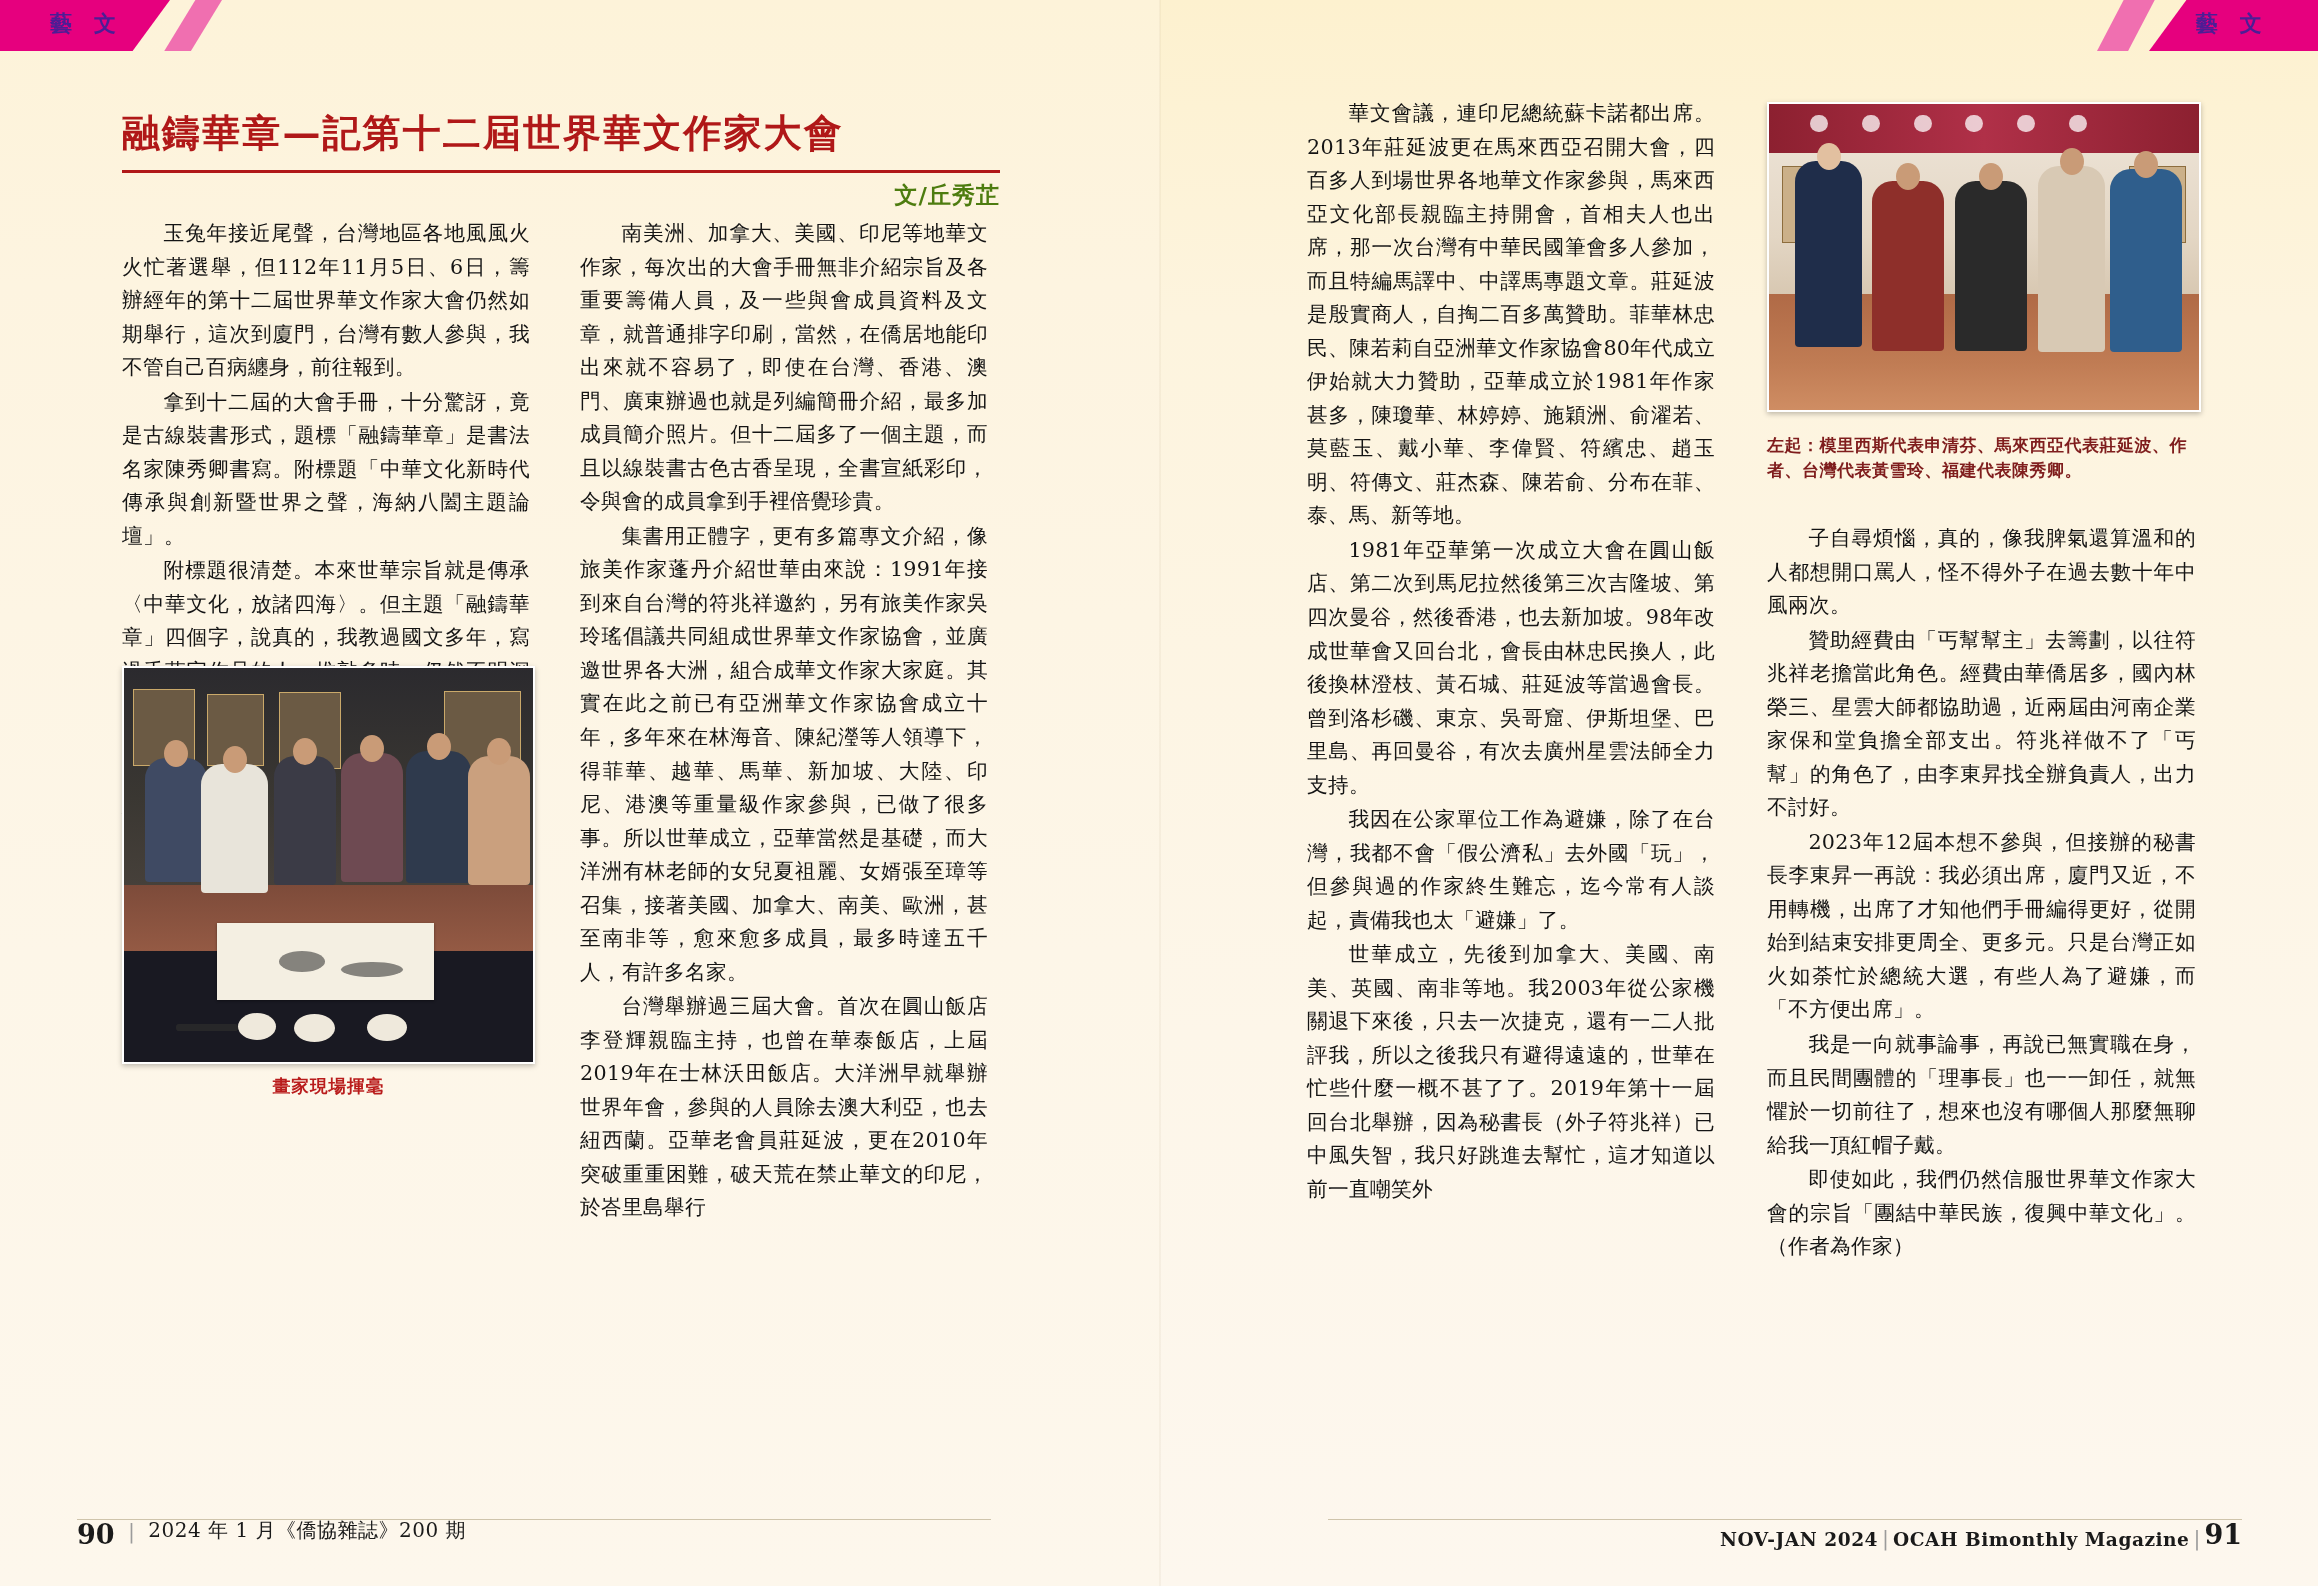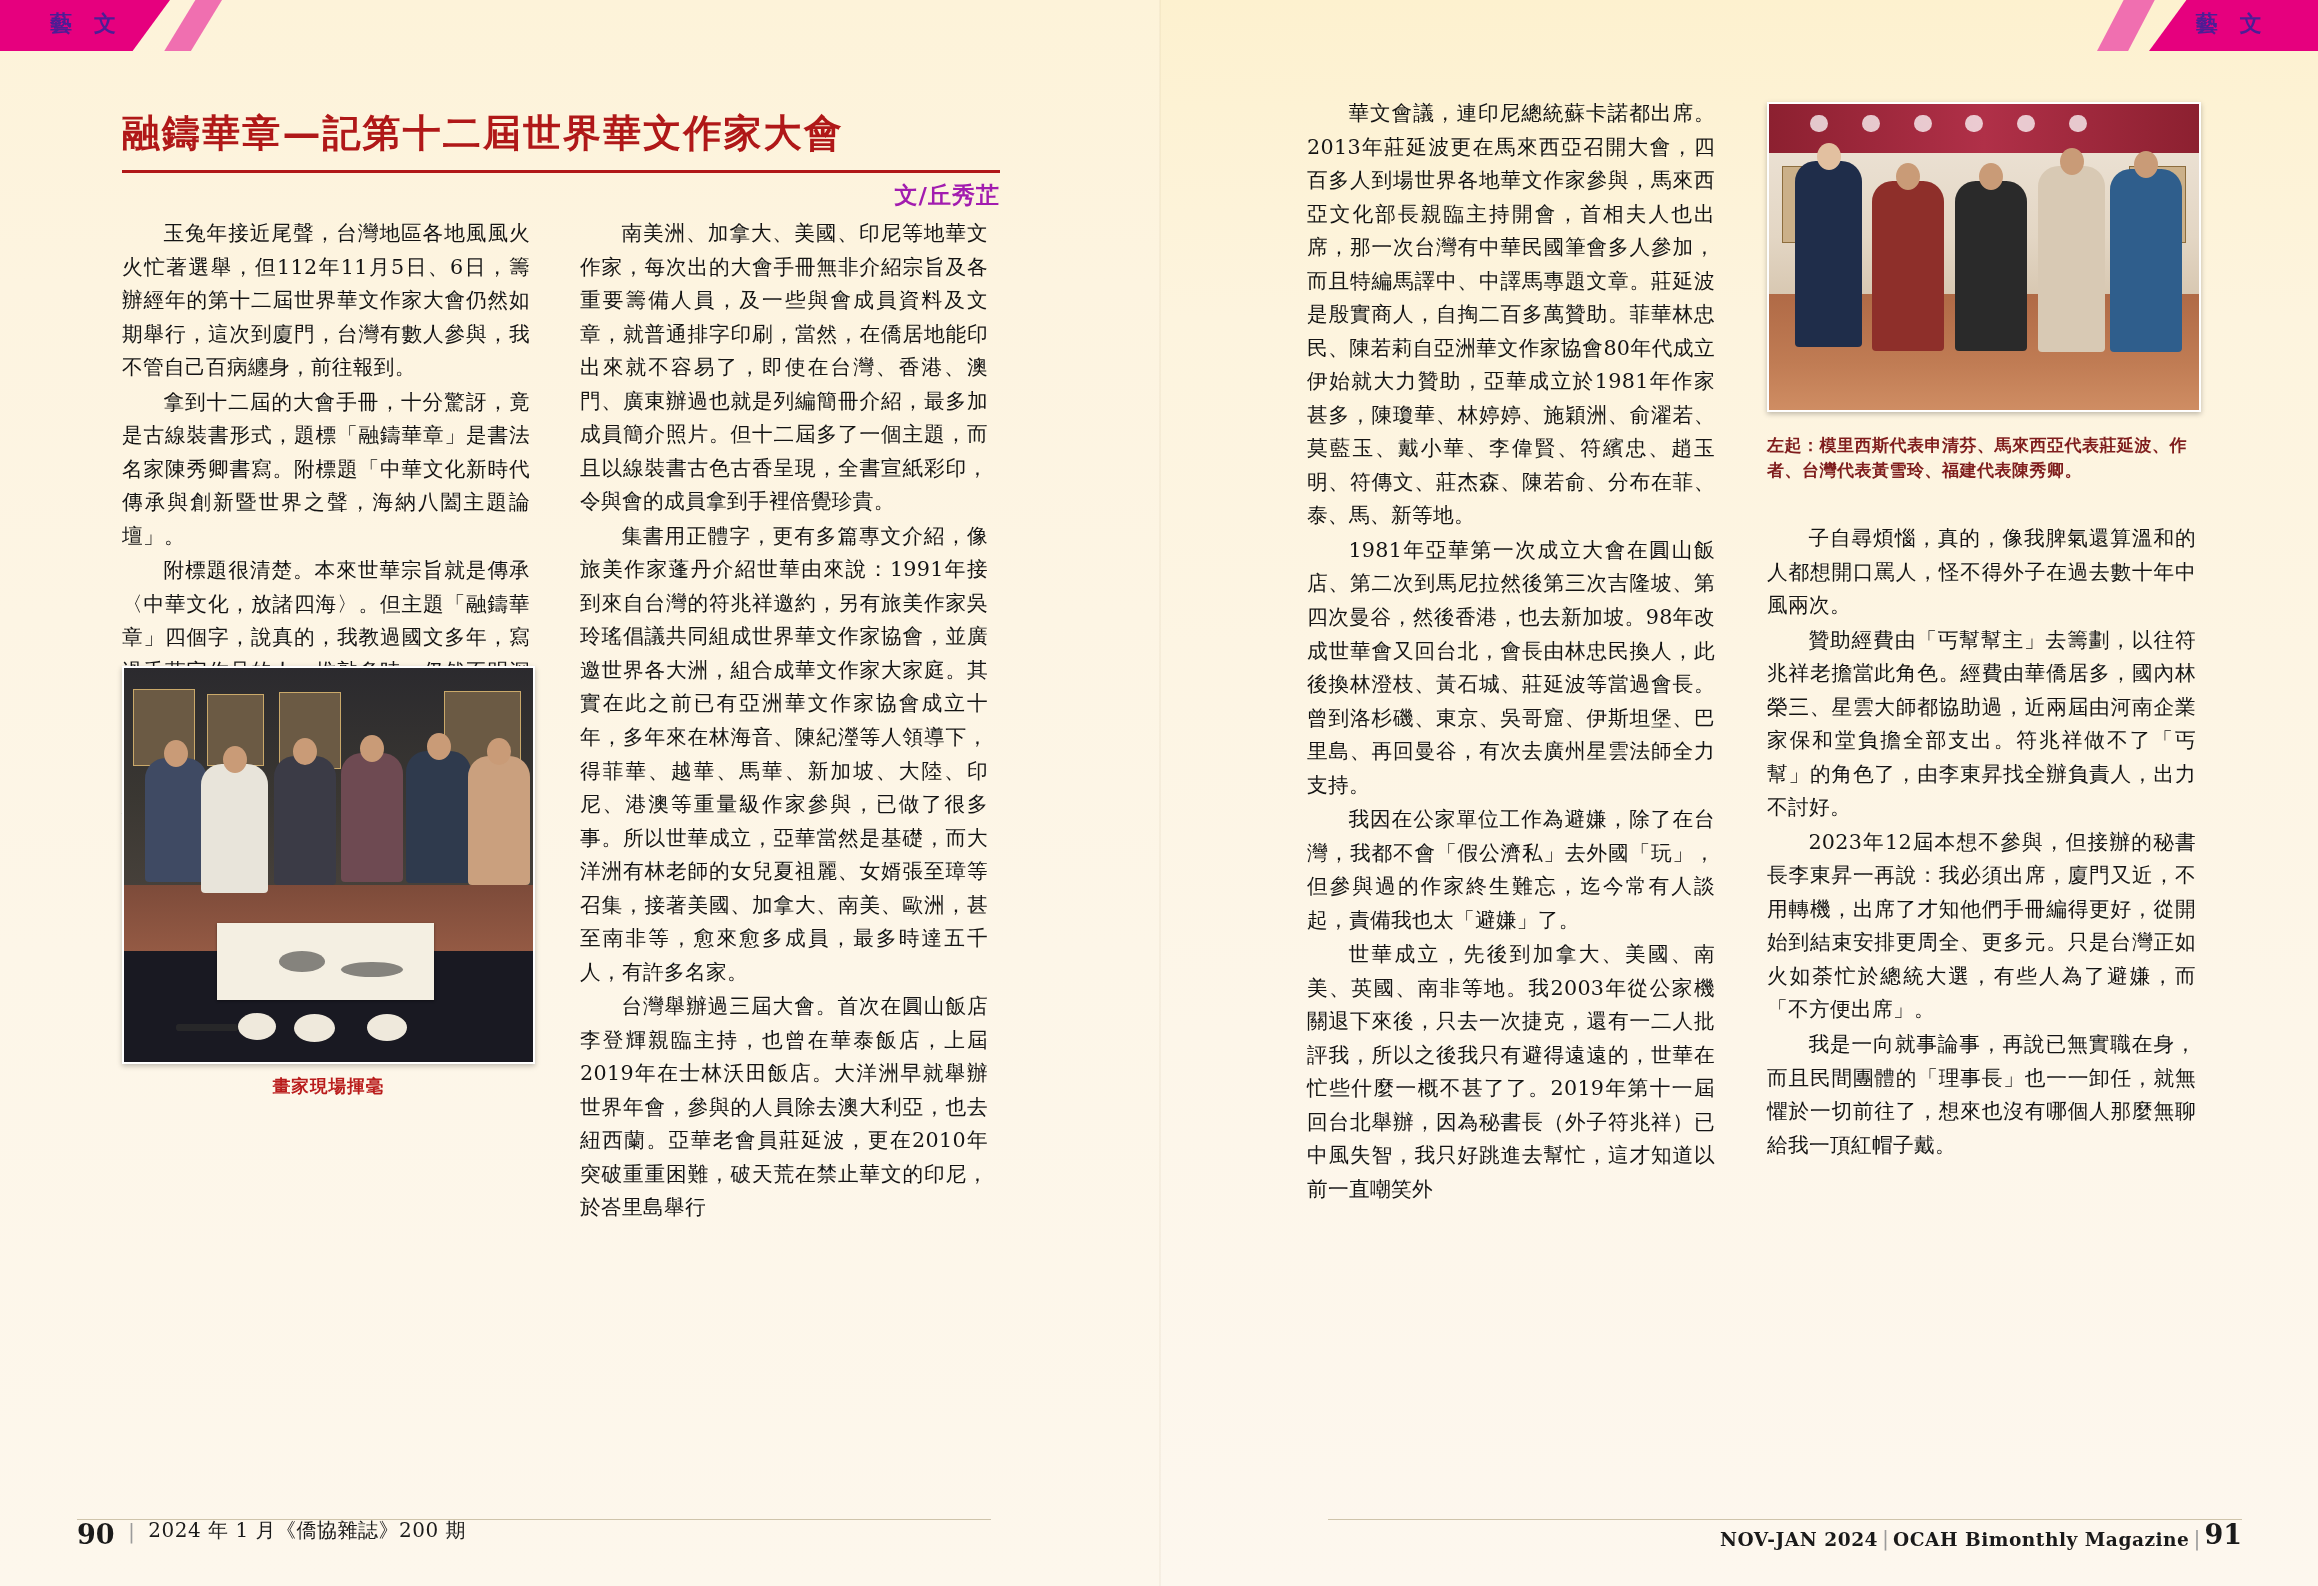--- a/index.html
+++ b/index.html
@@ -113,21 +113,21 @@
     width: 878px;
     background: #b01818;
   }
   .byline {
     margin-top: 7.2px;
     text-align: right;
     width: 878px;
     font-family: "DejaVu Serif", "Liberation Serif", serif;
     font-size: 23px;
     font-weight: bold;
-    color: #a21caf;
+    color: #4d7c0f;
     letter-spacing: 1px;
   }
 
   
   .col {
     position: absolute;
     font-family: "DejaVu Serif", "Liberation Serif", serif;
     font-size: 20.7px;
     line-height: 1.62;
     color: #141414;
@@ -286,20 +286,21 @@
     <p>華文會議，連印尼總統蘇卡諾都出席。2013年莊延波更在馬來西亞召開大會，四百多人到場世界各地華文作家參與，馬來西亞文化部長親臨主持開會，首相夫人也出席，那一次台灣有中華民國筆會多人參加，而且特編馬譯中、中譯馬專題文章。莊延波是殷實商人，自掏二百多萬贊助。菲華林忠民、陳若莉自亞洲華文作家協會80年代成立伊始就大力贊助，亞華成立於1981年作家甚多，陳瓊華、林婷婷、施穎洲、俞濯若、莫藍玉、戴小華、李偉賢、符繽忠、趙玉明、符傳文、莊杰森、陳若俞、分布在菲、泰、馬、新等地。</p>
     <p>1981年亞華第一次成立大會在圓山飯店、第二次到馬尼拉然後第三次吉隆坡、第四次曼谷，然後香港，也去新加坡。98年改成世華會又回台北，會長由林忠民換人，此後換林澄枝、黃石城、莊延波等當過會長。曾到洛杉磯、東京、吳哥窟、伊斯坦堡、巴里島、再回曼谷，有次去廣州星雲法師全力支持。</p>
     <p>我因在公家單位工作為避嫌，除了在台灣，我都不會「假公濟私」去外國「玩」，但參與過的作家終生難忘，迄今常有人談起，責備我也太「避嫌」了。</p>
     <p>世華成立，先後到加拿大、美國、南美、英國、南非等地。我2003年從公家機關退下來後，只去一次捷克，還有一二人批評我，所以之後我只有避得遠遠的，世華在忙些什麼一概不甚了了。2019年第十一屆回台北舉辦，因為秘書長（外子符兆祥）已中風失智，我只好跳進去幫忙，這才知道以前一直嘲笑外</p>
   </div>
 <div class="col" id="col4">
     <p>子自尋煩惱，真的，像我脾氣還算溫和的人都想開口罵人，怪不得外子在過去數十年中風兩次。</p>
     <p>贊助經費由「丐幫幫主」去籌劃，以往符兆祥老擔當此角色。經費由華僑居多，國內林榮三、星雲大師都協助過，近兩屆由河南企業家保和堂負擔全部支出。符兆祥做不了「丐幫」的角色了，由李東昇找全辦負責人，出力不討好。</p>
     <p>2023年12屆本想不參與，但接辦的秘書長李東昇一再說：我必須出席，廈門又近，不用轉機，出席了才知他們手冊編得更好，從開始到結束安排更周全、更多元。只是台灣正如火如荼忙於總統大選，有些人為了避嫌，而「不方便出席」。</p>
     <p>我是一向就事論事，再說已無實職在身，而且民間團體的「理事長」也一一卸任，就無懼於一切前往了，想來也沒有哪個人那麼無聊給我一頂紅帽子戴。</p>
+    <p>即使如此，我們仍然信服世界華文作家大會的宗旨「團結中華民族，復興中華文化」。（作者為作家）</p>
   </div>
 
 <div class="photo" id="photo-left">
   <div class="scene">
     <div class="wall"></div>
     <div class="floor"></div>
     <div class="frame" style="left:9.3px;top:20.7px;width:62px;height:77px;"></div>
     <div class="frame" style="left:83px;top:26px;width:57px;height:72px;"></div>
     <div class="frame" style="left:155px;top:24px;width:62px;height:77px;"></div>
     <div class="frame" style="left:320px;top:23px;width:77px;height:83px;"></div>

